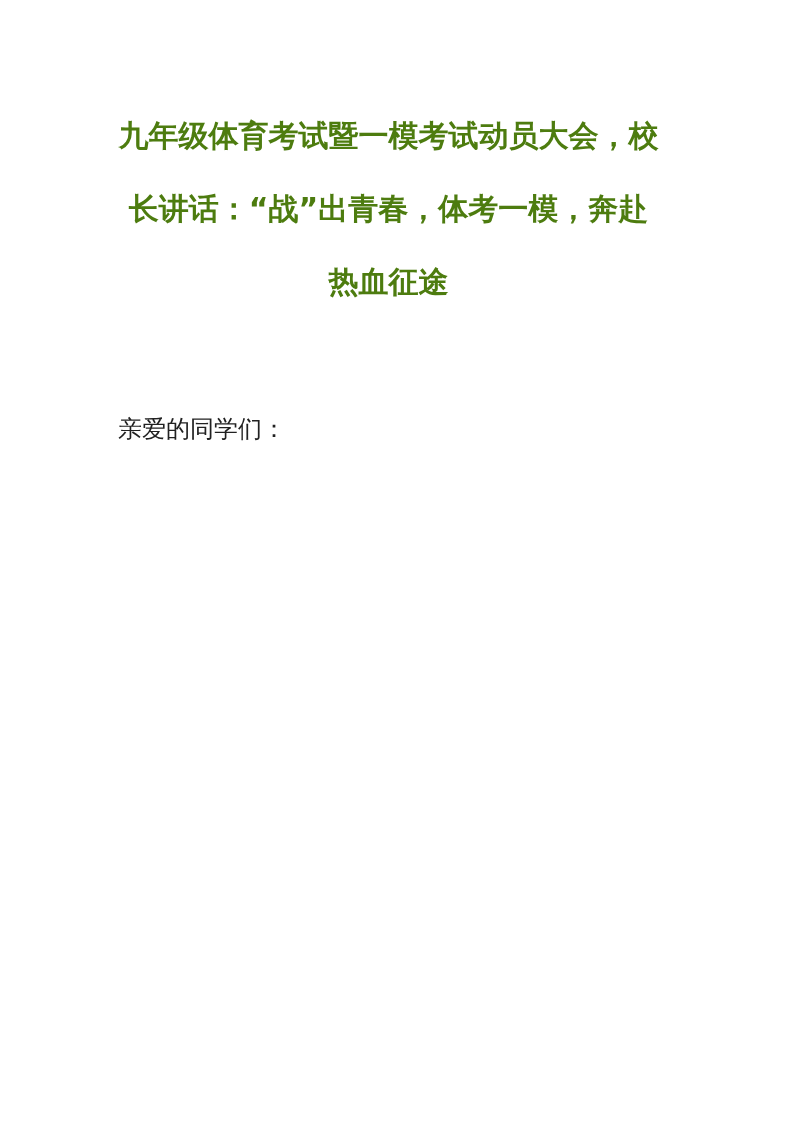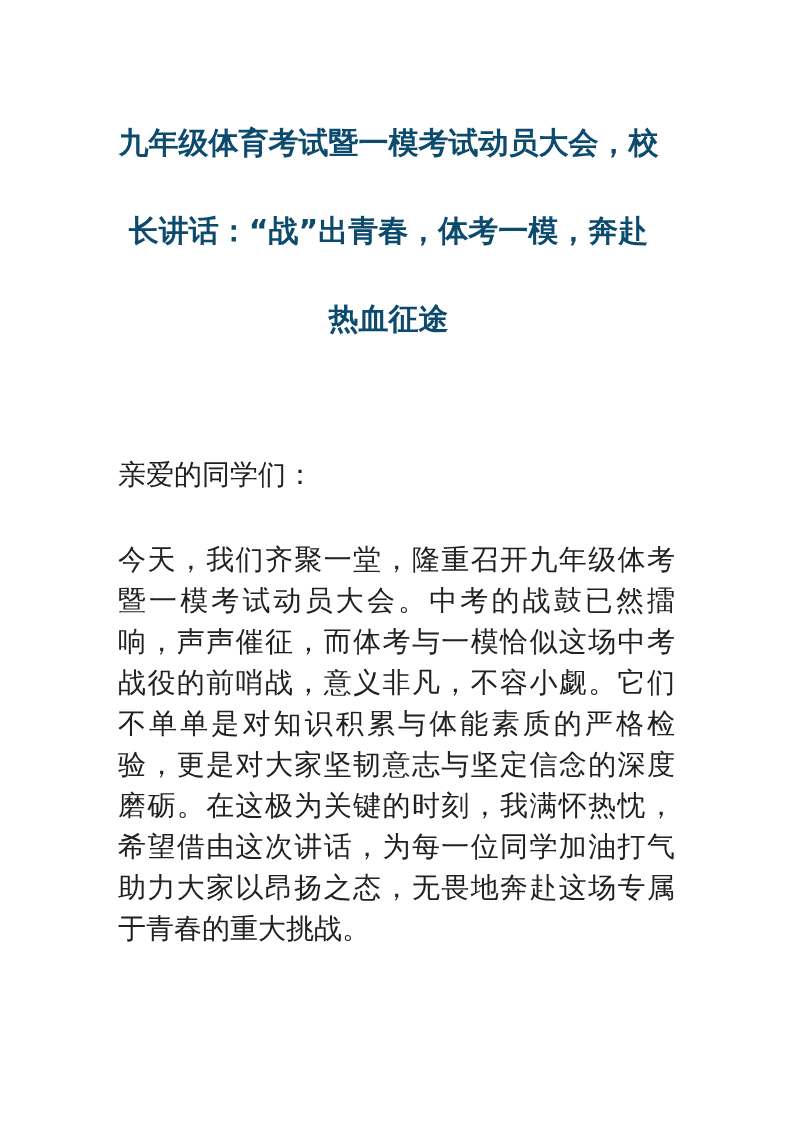--- a/index.html
+++ b/index.html
@@ -17,43 +17,42 @@
     box-sizing: border-box;
     width: 793px;
     height: 1122px;
     background: #ffffff;
     padding: 99px 118px 60px 118px;
   }
   .doc-title {
     margin: 0 16px 91px 0;
     font-size: 30px;
     font-weight: 700;
-    line-height: 88px;
+    line-height: 73px;
     text-align: center;
-    color: #0c4a6e;
+    color: #4d7c0f;
     letter-spacing: 0px;
     word-break: break-all;
   }
   .doc-paragraph {
     margin: 0 0 44px 0;
-    font-size: 28px;
+    font-size: 24px;
     font-weight: 400;
     line-height: 41px;
     color: #212121;
     text-align: justify;
     text-justify: inter-character;
     word-break: break-all;
   }
   .doc-paragraph:last-child {
     margin-bottom: 0;
   }
 </style>
 </head>
 <body>
 
 <div class="page">
   <h1 class="doc-title">九年级体育考试暨一模考试动员大会，校长讲话：“战”出青春，体考一模，奔赴热血征途</h1>
 
   <p class="doc-paragraph">亲爱的同学们：</p>
 
 
-  <p class="doc-paragraph">今天，我们齐聚一堂，隆重召开九年级体考暨一模考试动员大会。中考的战鼓已然擂响，声声催征，而体考与一模恰似这场中考战役的前哨战，意义非凡，不容小觑。它们不单单是对知识积累与体能素质的严格检验，更是对大家坚韧意志与坚定信念的深度磨砺。在这极为关键的时刻，我满怀热忱，希望借由这次讲话，为每一位同学加油打气助力大家以昂扬之态，无畏地奔赴这场专属于青春的重大挑战。</p>
 </div>
 
 </body></html>

